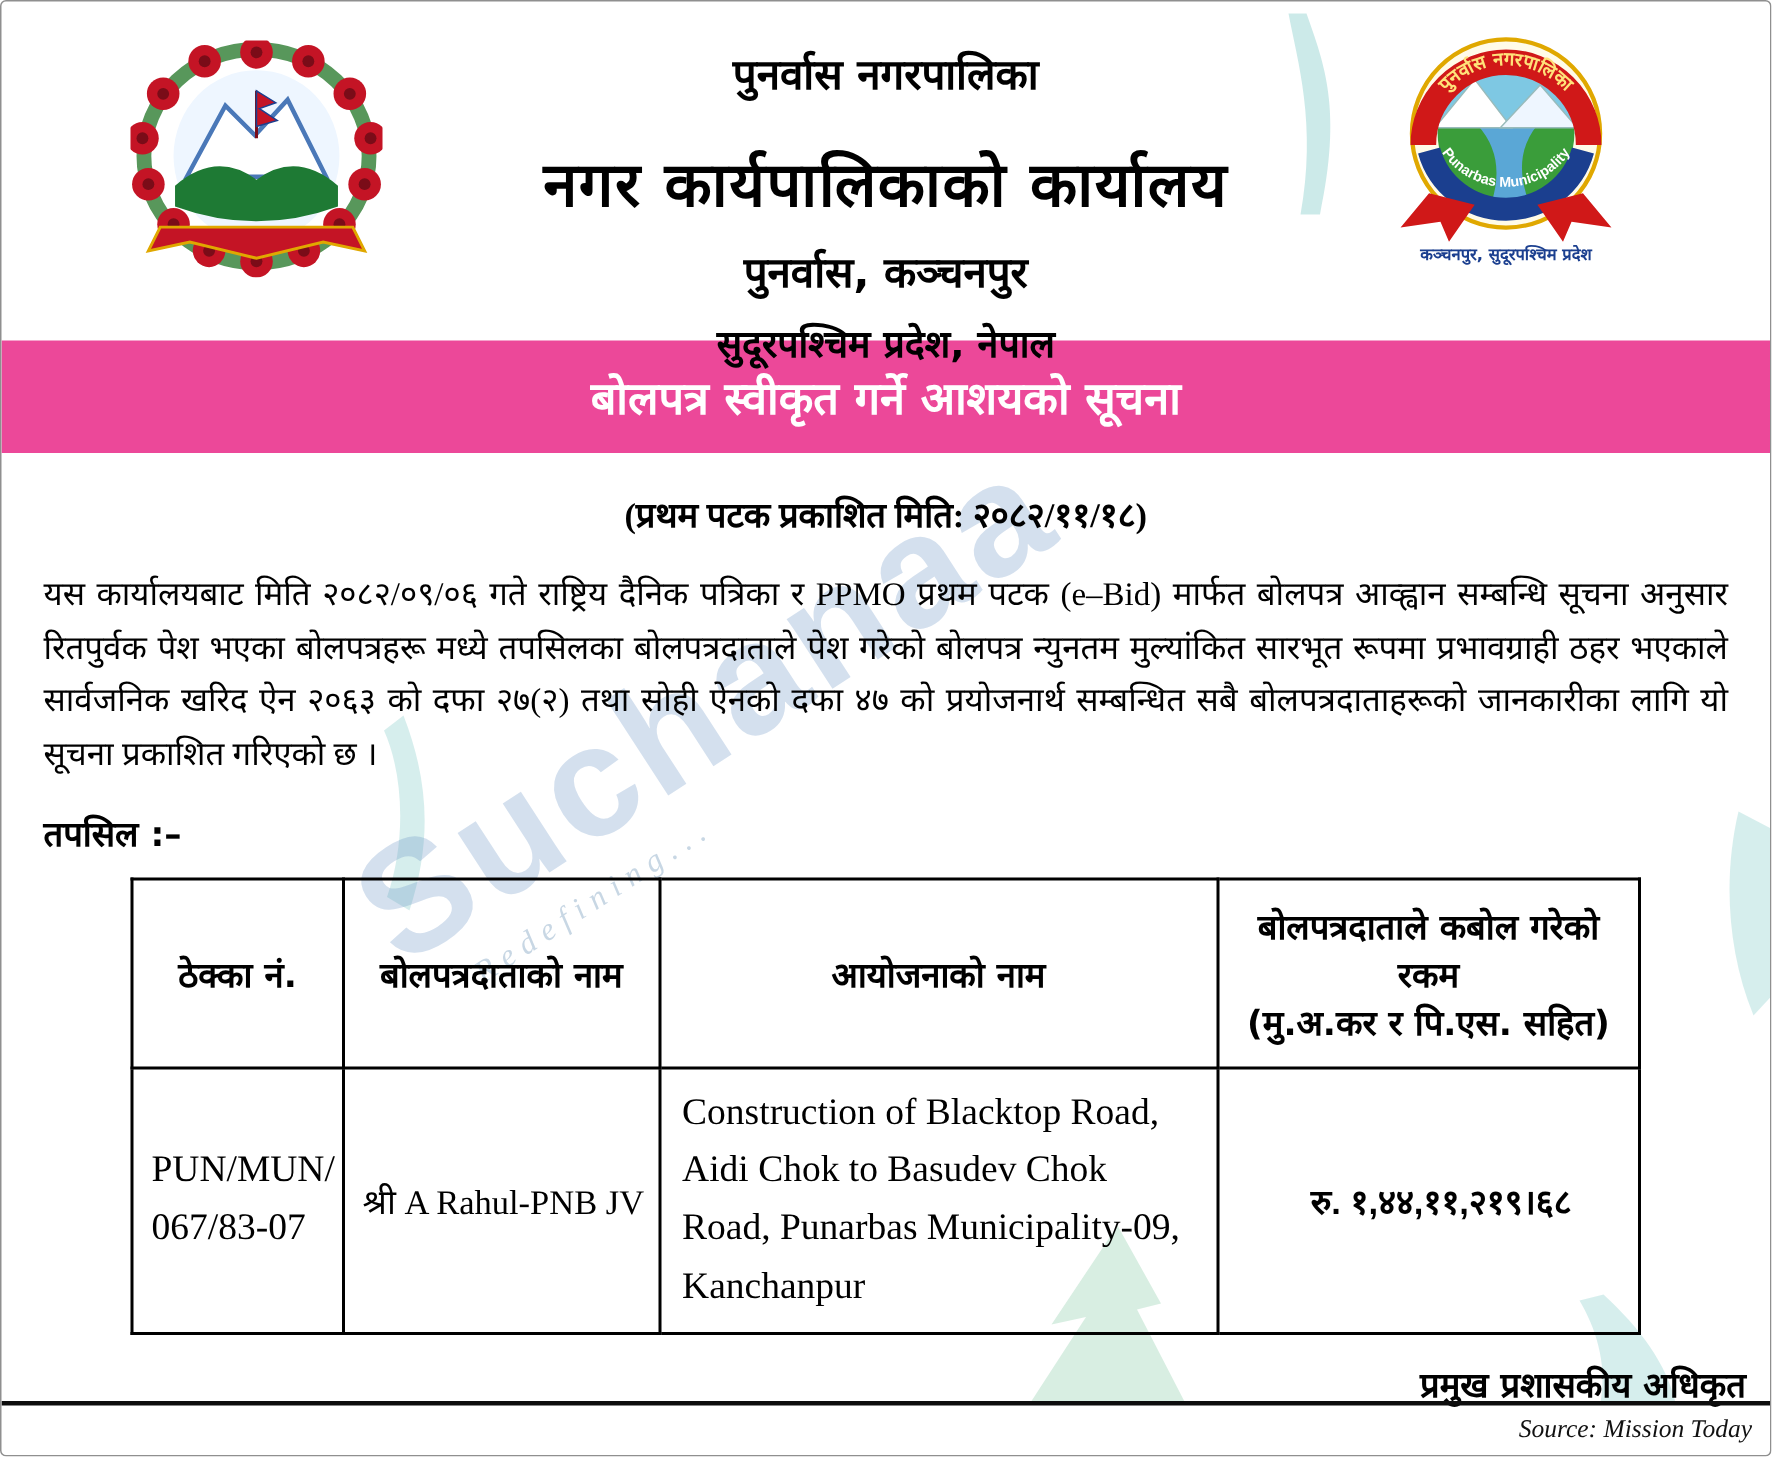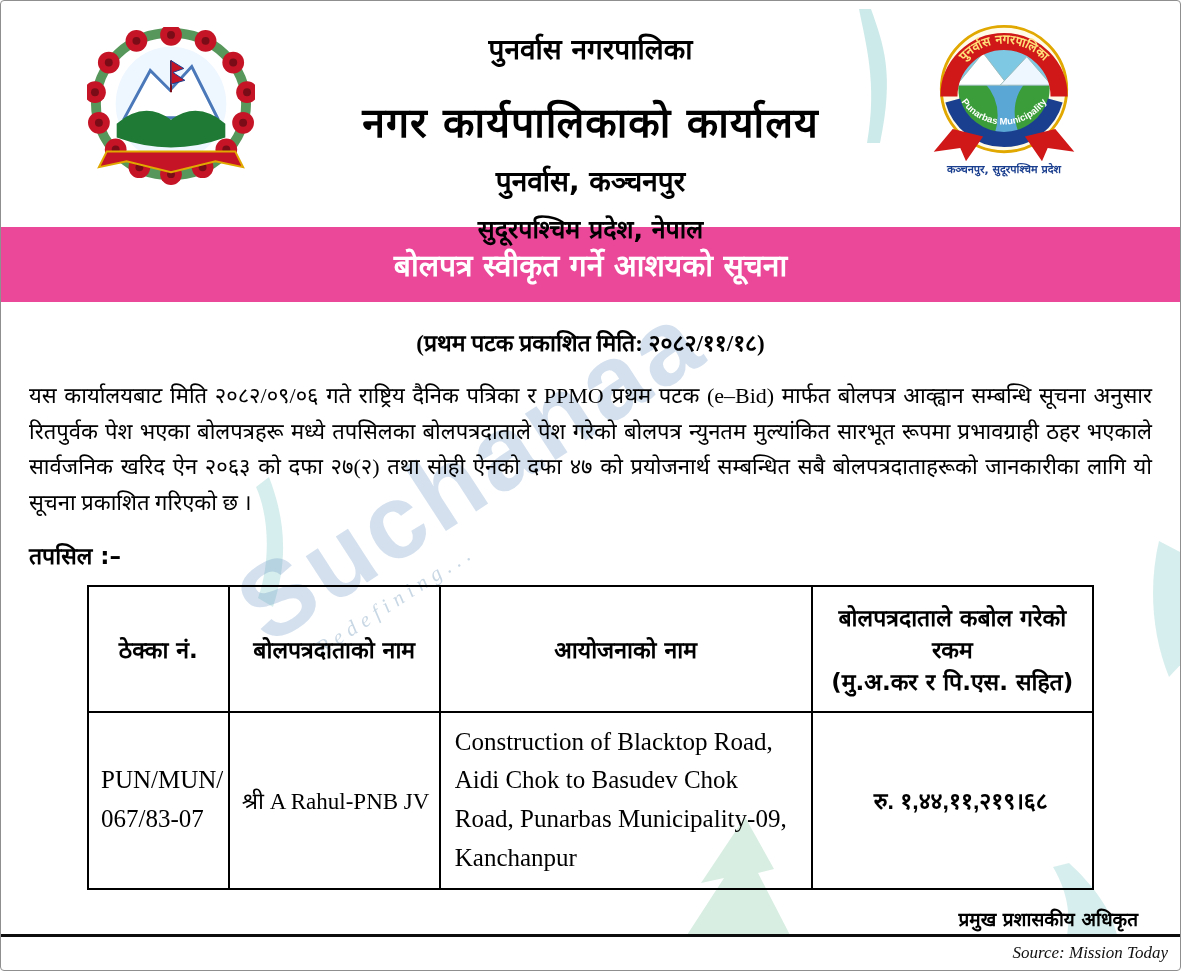--- a/index.html
+++ b/index.html
@@ -83,21 +83,21 @@
   td.c-project {
     font-family:"Liberation Serif", serif;
     font-size:25px; line-height:1.55; padding:10px 14px 10px 14px;
   }
   td.c-amount {
     font-size:23px; font-weight:bold; text-align:center;
     font-family:Liberation Sans, sans-serif;
     padding-left:17px;
   }
 
-  .signature { text-align:right; padding-right:42px; font-weight:bold; font-size:19px; margin-top:16px; }
+  .signature { text-align:right; padding-right:16px; font-weight:bold; font-size:23px; margin-top:16px; }
 
   .bottom-rule { position:absolute; left:0; right:0; bottom:33px; height:3px; background:#0d0d0d; z-index:2; }
   .source {
     position:absolute; right:12px; bottom:7px; z-index:2;
     font-family:"Liberation Serif", serif; font-style:italic; font-size:17px; color:#111;
   }
 </style>
 </head>
 <body>
 

